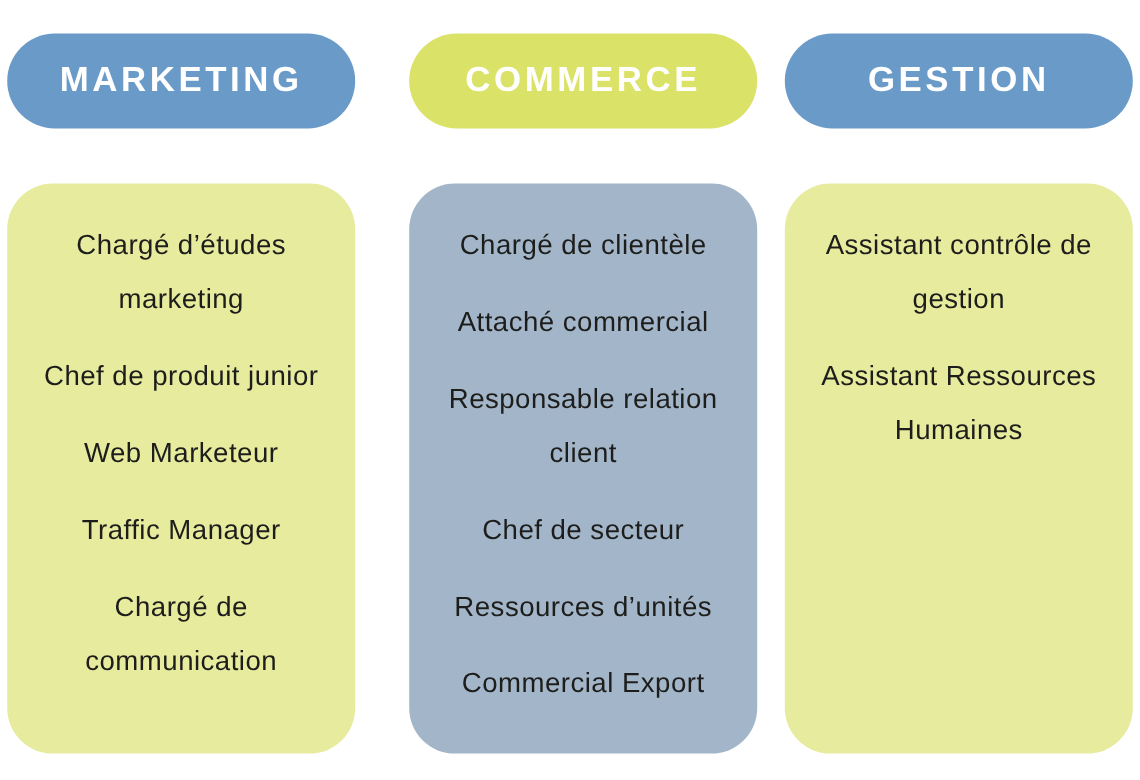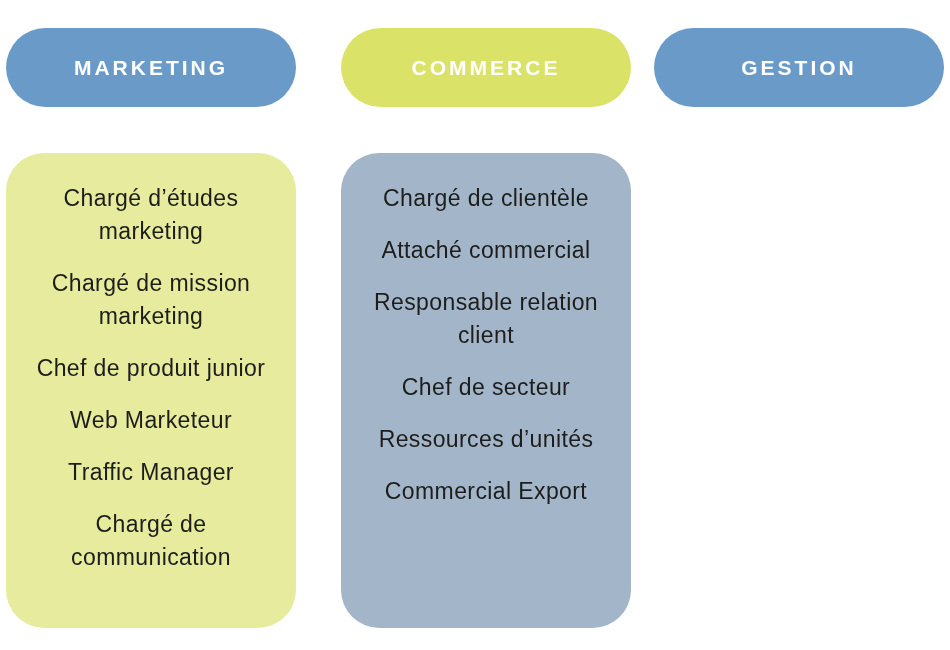--- a/index.html
+++ b/index.html
@@ -33,21 +33,21 @@
     height: 79px;
     border-radius: 40px;
     display: flex;
     align-items: center;
     justify-content: center;
   }
   .pill-blue  { background: #6A9BC8; }
   .pill-green { background: #DBE268; }
   .pill .pill-label {
     color: #ffffff;
-    font-size: 21px;
+    font-size: 29px;
     font-weight: bold;
     letter-spacing: 3px;
     text-transform: uppercase;
   }
 
   .panel {
     position: absolute;
     top: 153px;
     left: 0;
     width: 290px;
@@ -56,38 +56,37 @@
     box-sizing: border-box;
     padding: 29px 8px 0 8px;
   }
   .panel-green    { background: #E7EB9E; }
   .panel-bluegray { background: #A3B6C9; }
 
   .job {
     margin: 0 0 19px 0;
     text-align: center;
     font-size: 23px;
-    line-height: 33px;
+    line-height: 45px;
     letter-spacing: 0.4px;
     color: #1D1D1B;
     font-weight: normal;
   }
 </style>
 </head>
 <body>
 
 <div class="canvas">
 
   <section class="column col-marketing">
     <div class="pill pill-blue">
       <span class="pill-label">MARKETING</span>
     </div>
     <div class="panel panel-green">
       <p class="job">Chargé d’études marketing</p>
-      <p class="job">Chargé de mission marketing</p>
       <p class="job">Chef de produit junior</p>
       <p class="job">Web Marketeur</p>
       <p class="job">Traffic Manager</p>
       <p class="job">Chargé de communication</p>
     </div>
   </section>
 
   <section class="column col-commerce">
     <div class="pill pill-green">
       <span class="pill-label">COMMERCE</span>
@@ -99,15 +98,19 @@
       <p class="job">Chef de secteur</p>
       <p class="job">Ressources d’unités</p>
       <p class="job">Commercial Export</p>
     </div>
   </section>
 
   <section class="column col-gestion">
     <div class="pill pill-blue">
       <span class="pill-label">GESTION</span>
     </div>
+    <div class="panel panel-green">
+      <p class="job">Assistant contrôle de gestion</p>
+      <p class="job">Assistant Ressources Humaines</p>
+    </div>
   </section>
 
 </div>
 
 </body></html>

